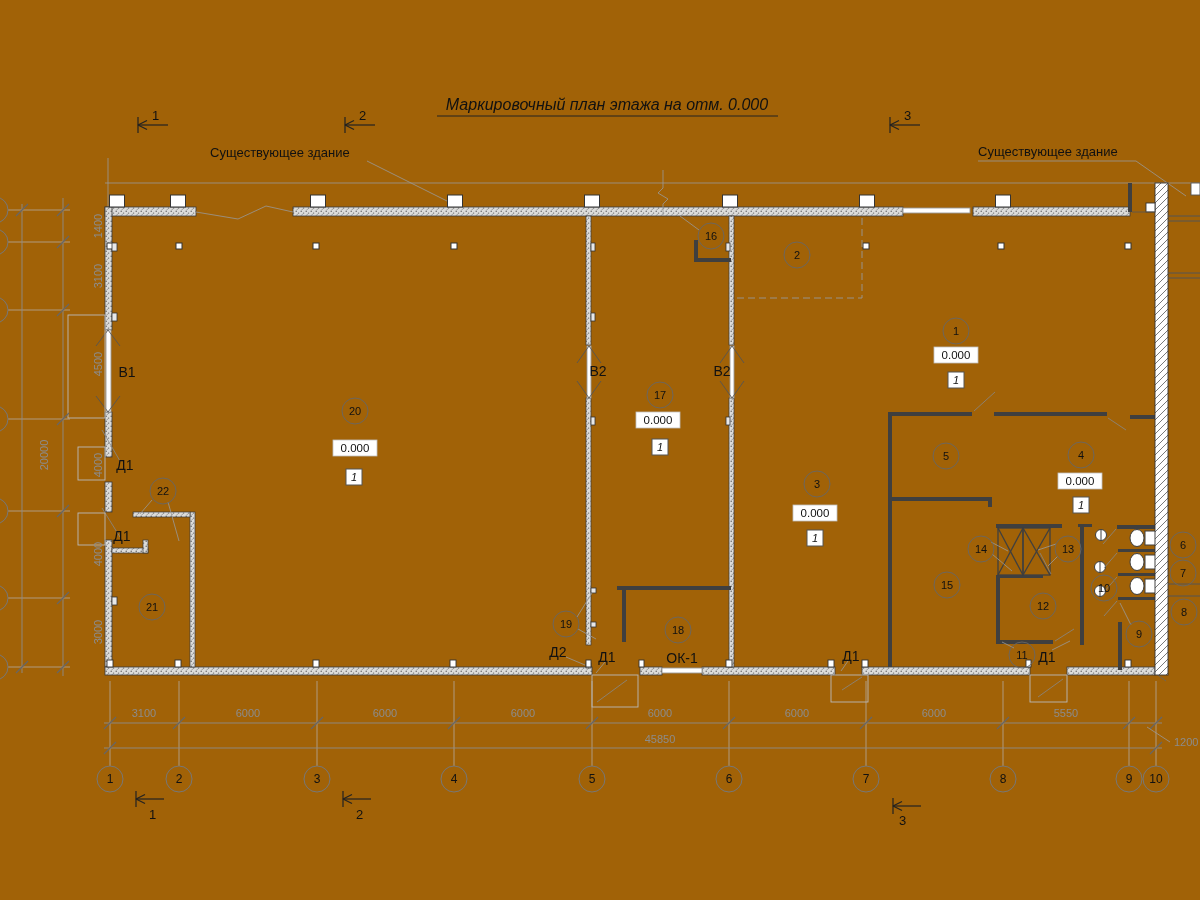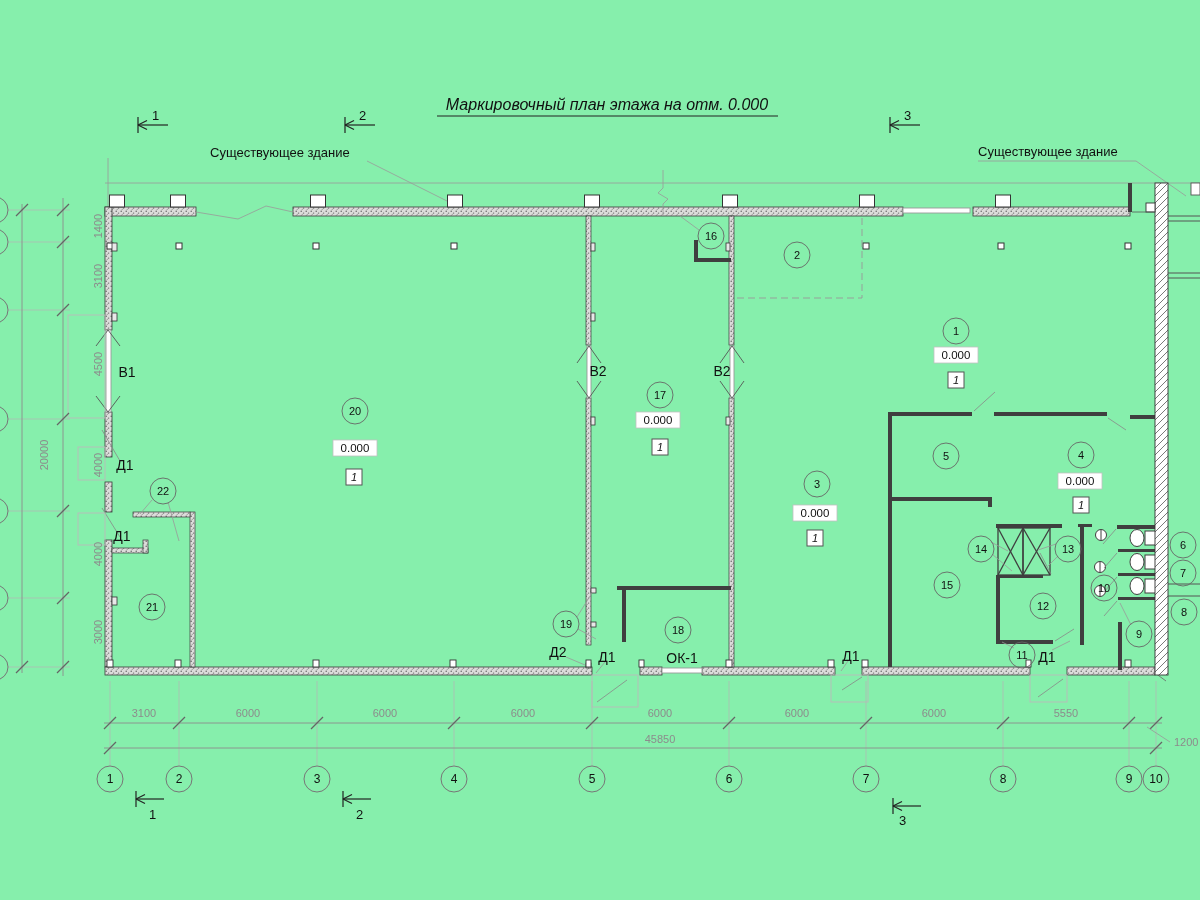--- a/index.html
+++ b/index.html
@@ -1,16 +1,16 @@
 <!DOCTYPE html>
 <html><head>
 <meta charset="utf-8">
 <style>
   html,body{margin:0;padding:0;background:#fff;}
-  .page{position:relative;width:1200px;height:900px;background:#86efac;overflow:hidden;
+  .page{position:relative;width:1200px;height:900px;background:#a16207;overflow:hidden;
         font-family:"Liberation Sans", sans-serif;}
   svg{display:block;}
   text{font-family:"Liberation Sans", sans-serif;fill:#1a1a1a;}
   .dim{fill:#8c8c8c;font-size:11px;}
   .axisnum{font-size:12px;fill:#111;}
   .roomnum{font-size:11px;fill:#111;}
   .doorlbl{font-size:14px;fill:#111;}
   .exist{font-size:13px;fill:#111;}
   .title{font-size:16px;font-style:italic;fill:#111;}
   .elevtxt{font-size:11.5px;fill:#111;}

